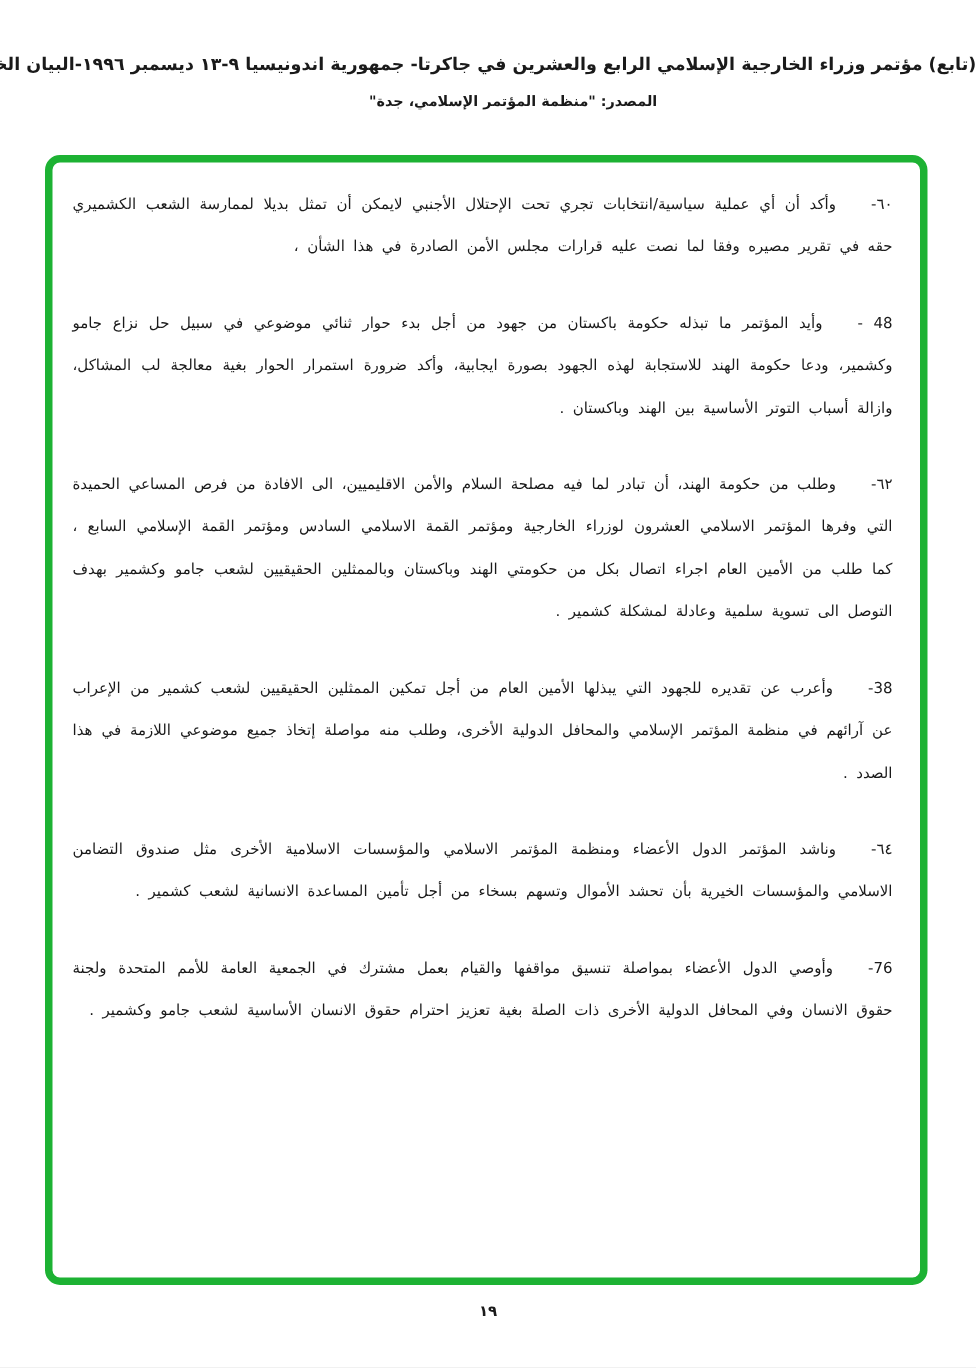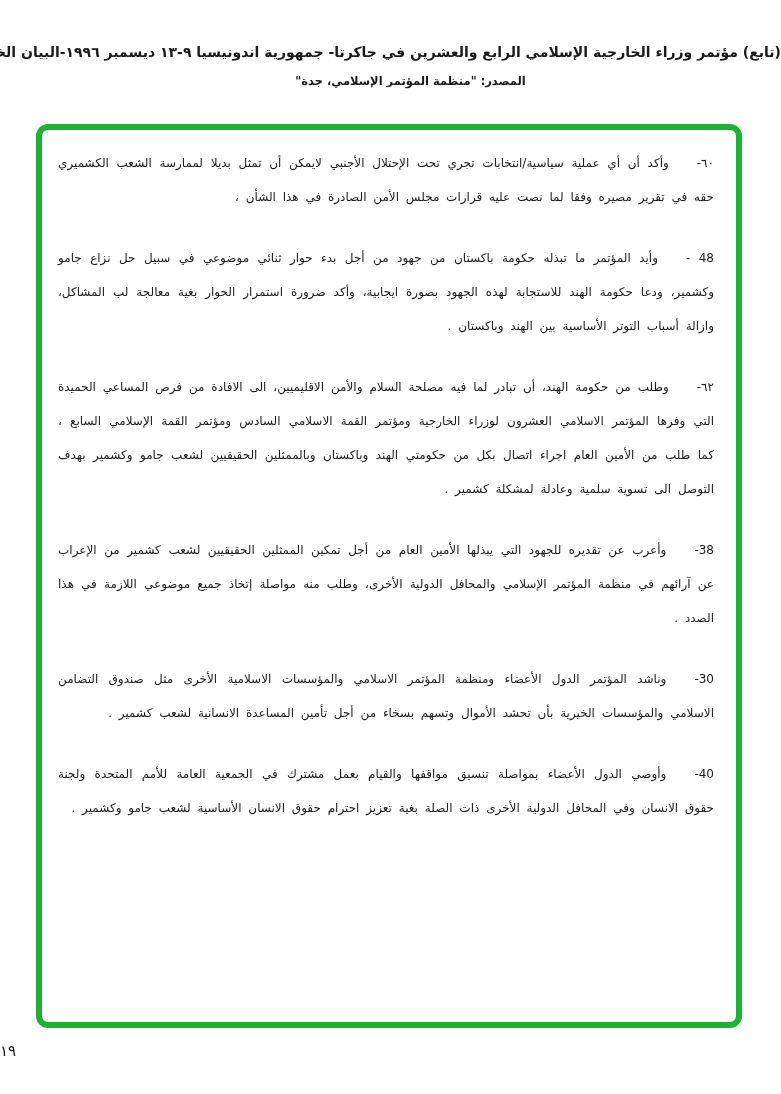--- a/index.html
+++ b/index.html
@@ -60,23 +60,23 @@
   }
   .content p .num {
     margin-left: 28px;
     white-space: nowrap;
   }
   .page-number {
     position: absolute;
     top: 1042px;
     left: 0;
     right: 0;
-    text-align: left;
-    font-size: 15px;
-    font-weight: normal;
+    text-align: center;
+    font-size: 12px;
+    font-weight: bold;
     letter-spacing: 5px;
     direction: rtl;
   }
 </style>
 </head>
 <body>
 
 <div class="page">
 
   <div class="doc-header">
@@ -84,19 +84,19 @@
     <div class="line2">المصدر: "منظمة المؤتمر الإسلامي، جدة"</div>
   </div>
 
   <div class="green-box"></div>
 
   <div class="content">
     <p><span class="num">٦٠-</span><span>وأكد أن أي عملية سياسية/انتخابات تجري تحت الإحتلال الأجنبي لايمكن أن تمثل بديلا لممارسة الشعب الكشميري حقه في تقرير مصيره وفقا لما نصت عليه قرارات مجلس الأمن الصادرة في هذا الشأن ،</span></p>
     <p><span class="num">48 -</span><span>وأيد المؤتمر ما تبذله حكومة باكستان من جهود من أجل بدء حوار ثنائي موضوعي في سبيل حل نزاع جامو وكشمير، ودعا حكومة الهند للاستجابة لهذه الجهود بصورة ايجابية، وأكد ضرورة استمرار الحوار بغية معالجة لب المشاكل، وازالة أسباب التوتر الأساسية بين الهند وباكستان .</span></p>
     <p><span class="num">٦٢-</span><span>وطلب من حكومة الهند، أن تبادر لما فيه مصلحة السلام والأمن الاقليميين، الى الافادة من فرص المساعي الحميدة التي وفرها المؤتمر الاسلامي العشرون لوزراء الخارجية ومؤتمر القمة الاسلامي السادس ومؤتمر القمة الإسلامي السابع ، كما طلب من الأمين العام اجراء اتصال بكل من حكومتي الهند وباكستان وبالممثلين الحقيقيين لشعب جامو وكشمير بهدف التوصل الى تسوية سلمية وعادلة لمشكلة كشمير .</span></p>
     <p><span class="num">38-</span><span>وأعرب عن تقديره للجهود التي يبذلها الأمين العام من أجل تمكين الممثلين الحقيقيين لشعب كشمير من الإعراب عن آرائهم في منظمة المؤتمر الإسلامي والمحافل الدولية الأخرى، وطلب منه مواصلة إتخاذ جميع موضوعي اللازمة في هذا الصدد .</span></p>
-    <p><span class="num">30-</span><span>وناشد المؤتمر الدول الأعضاء ومنظمة المؤتمر الاسلامي والمؤسسات الاسلامية الأخرى مثل صندوق التضامن الاسلامي والمؤسسات الخيرية بأن تحشد الأموال وتسهم بسخاء من أجل تأمين المساعدة الانسانية لشعب كشمير .</span></p>
-    <p><span class="num">40-</span><span>وأوصي الدول الأعضاء بمواصلة تنسيق مواقفها والقيام بعمل مشترك في الجمعية العامة للأمم المتحدة ولجنة حقوق الانسان وفي المحافل الدولية الأخرى ذات الصلة بغية تعزيز احترام حقوق الانسان الأساسية لشعب جامو وكشمير .</span></p>
+    <p><span class="num">٦٤-</span><span>وناشد المؤتمر الدول الأعضاء ومنظمة المؤتمر الاسلامي والمؤسسات الاسلامية الأخرى مثل صندوق التضامن الاسلامي والمؤسسات الخيرية بأن تحشد الأموال وتسهم بسخاء من أجل تأمين المساعدة الانسانية لشعب كشمير .</span></p>
+    <p><span class="num">76-</span><span>وأوصي الدول الأعضاء بمواصلة تنسيق مواقفها والقيام بعمل مشترك في الجمعية العامة للأمم المتحدة ولجنة حقوق الانسان وفي المحافل الدولية الأخرى ذات الصلة بغية تعزيز احترام حقوق الانسان الأساسية لشعب جامو وكشمير .</span></p>
   </div>
 
   <div class="page-number">١٩</div>
 
 </div>
 
 </body></html>

